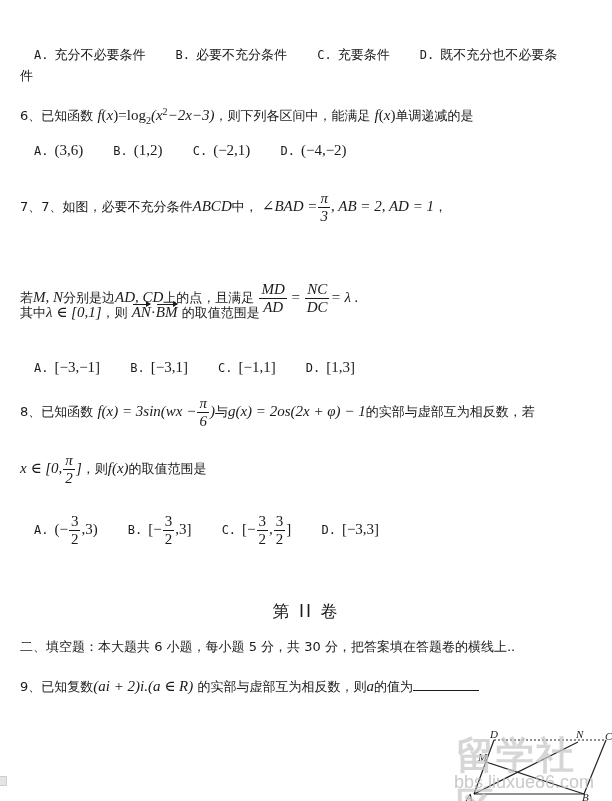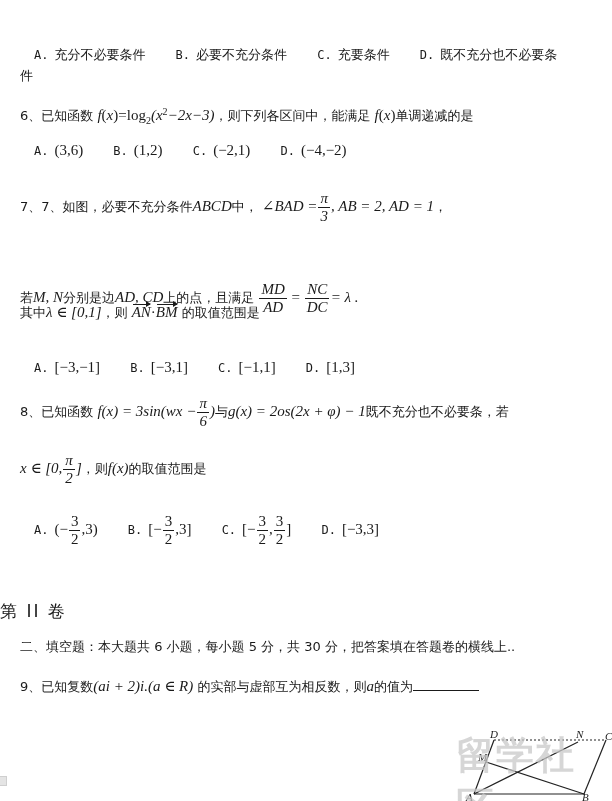--- a/index.html
+++ b/index.html
@@ -27,21 +27,21 @@
   .frac.it .num, .frac.it .den { font-style: italic; }
   .vec { position: relative; display: inline-block; }
   .vec::before {
     content: ""; position: absolute; left: 1px; right: 1px; top: 1px; border-top: 1px solid #1a1a1a;
   }
   .vec::after {
     content: ""; position: absolute; right: 0px; top: -2px; border-left: 5px solid #1a1a1a;
     border-top: 3px solid transparent; border-bottom: 3px solid transparent;
   }
   .section-title {
-    position: absolute; left: 0; width: 612px; top: 600px; text-align: left;
+    position: absolute; left: 0; width: 612px; top: 600px; text-align: center;
     font-size: 17px; letter-spacing: 2px;
   }
   .blank { display: inline-block; width: 66px; border-bottom: 1px solid #1a1a1a; height: 12px; vertical-align: baseline; }
   .figure { position: absolute; left: 448px; top: 728px; width: 164px; height: 73px; }
   .watermark-text {
     position: absolute; font-family: "DejaVu Sans", sans-serif; font-weight: bold; color: rgba(200,200,200,0.75);
     font-size: 38px; left: 8px; top: 2px; letter-spacing: 2px;
   }
   .watermark-url {
     position: absolute; font-family: "Liberation Sans", sans-serif; color: rgba(190,190,190,0.85);
@@ -102,21 +102,21 @@
   <span class="opt"><span class="opt-label">B.</span><span class="rm">[−3,1]</span></span>
   <span class="opt"><span class="opt-label">C.</span><span class="rm">[−1,1]</span></span>
   <span class="opt"><span class="opt-label">D.</span><span class="rm">[1,3]</span></span>
 </div>
 
 <div class="line" style="top:395px;">
   <span>8、</span><span>已知函数</span>
   <span class="math">f(x) = 3sin(wx −</span><span class="frac it">
       <span class="num">π</span>
       <span class="den rm">6</span>
-    </span><span class="math">)</span><span>与</span><span class="math">g(x) = 2os(2x + φ) − 1</span><span>既不充分也不必要条，若</span>
+    </span><span class="math">)</span><span>与</span><span class="math">g(x) = 2os(2x + φ) − 1</span><span>的实部与虚部互为相反数，若</span>
 </div>
 <div class="line" style="top:452px;">
   <span class="math">x ∈ [0,</span><span class="frac it">
       <span class="num">π</span>
       <span class="den rm">2</span>
     </span><span class="math">]</span><span>，则</span><span class="math">f(x)</span><span>的取值范围是</span>
 </div>
 <div class="line" style="top:513px; left:34px;">
   <span class="opt"><span class="opt-label">A.</span><span class="rm">(−</span><span class="frac">
         <span class="num">3</span>
@@ -157,15 +157,16 @@
     <g font-family="Liberation Serif, serif" font-style="italic" font-size="11" fill="#222">
       <text x="42" y="10">D</text>
       <text x="128" y="10">N</text>
       <text x="157" y="12">C</text>
       <text x="30" y="33">M</text>
       <text x="18" y="73">A</text>
       <text x="134" y="73">B</text>
     </g>
   </svg>
   <div class="watermark-text">留学社区</div>
+  <div class="watermark-url">bbs.liuxue86.com</div>
 </div>
 
 <div class="edge-icon"></div>
 
 </body></html>

